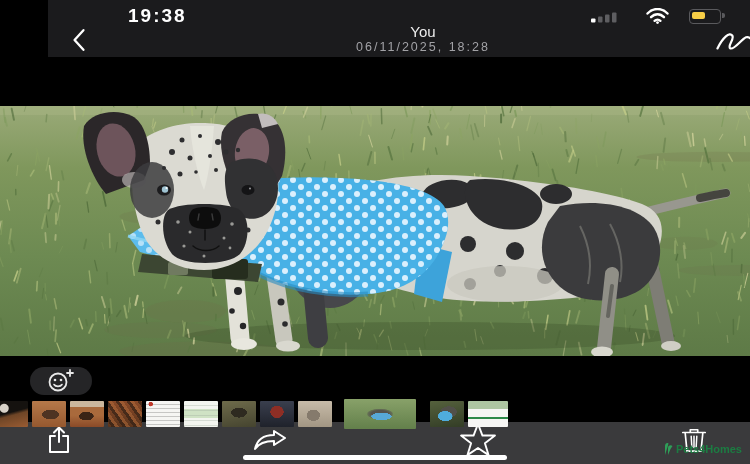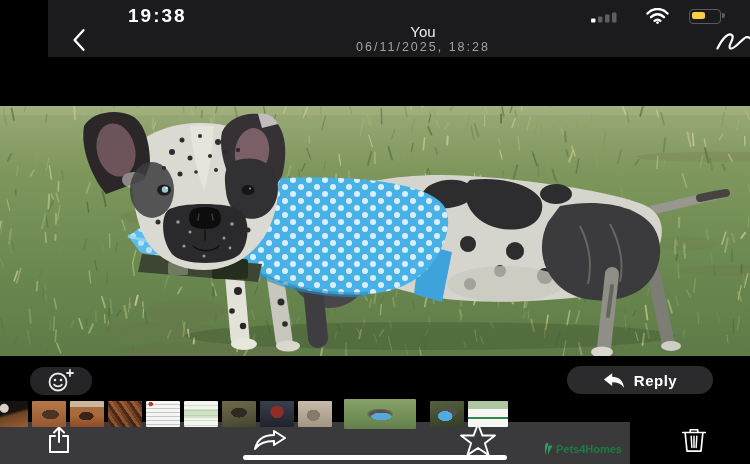--- a/index.html
+++ b/index.html
@@ -37,21 +37,21 @@
   .k-orange-mottled{background:repeating-linear-gradient(55deg,#8a4a2800 0 3px,#312015aa 3px 6px,#b06a3a88 6px 9px),linear-gradient(180deg,#8a4a28,#5a341c);}
   .k-document-text{background:radial-gradient(circle 2.5px at 14% 12%,#c0392b 0 2px,transparent 2.5px),repeating-linear-gradient(180deg,#f5f5f3 0 3px,#c6c6c4 3px 4px),#f5f5f3;}
   .k-document-green-band{background:repeating-linear-gradient(180deg,#ffffff00 0 4px,#9aa89a55 4px 5px),linear-gradient(180deg,#f3f5ef 0 32%,#cfe2c4 32% 66%,#f3f5ef 66% 100%);}
   .k-dark-grass-dog{background:radial-gradient(ellipse 13px 8px at 50% 45%,#2e2a20 0 60%,transparent 61%),linear-gradient(170deg,#6e6b4b,#45442f);}
   .k-dark-red-figure{background:radial-gradient(ellipse 11px 10px at 50% 42%,#8e2e25 0 60%,transparent 61%),linear-gradient(180deg,#3a3f4e,#1f222b);}
   .k-pale-dog-face{background:radial-gradient(ellipse 12px 10px at 45% 55%,#857a6c 0 55%,transparent 56%),linear-gradient(180deg,#c7bba9,#a29683);}
   .k-grass-dog-selected{background:radial-gradient(ellipse 17px 6px at 52% 58%,#57a8d8 0 60%,transparent 61%),radial-gradient(ellipse 22px 9px at 50% 50%,#55534e 0 40%,#55534e88 55%,transparent 61%),linear-gradient(180deg,#88a169,#63804b);}
   .k-dog-blue-harness{background:radial-gradient(ellipse 13px 9px at 45% 58%,#4facdd 0 55%,transparent 56%),radial-gradient(ellipse 16px 11px at 55% 42%,#51504a 0 50%,transparent 51%),linear-gradient(170deg,#55613d,#333d26);}
   .k-document-green-lines{background:linear-gradient(180deg,#aec6a2 0 30%,#f6f6f4 30% 60%,#2e8a4a 60% 69%,#f6f6f4 69% 100%);}
   
-  #toolbar{position:absolute;left:0;top:422px;width:630px;height:42px;background:#3a3a3c;}
+  #toolbar{position:absolute;left:0;top:422px;width:750px;height:42px;background:#3a3a3c;}
   .tool-btn{position:absolute;top:-2px;width:44px;height:40px;background:none;border:none;padding:0;cursor:pointer;
             display:flex;align-items:center;justify-content:center;}
   #share-btn{left:37px;} #forward-btn{left:248px;} #star-btn{left:456px;} #trash-btn{left:672px;}
   #home-indicator{position:absolute;left:243px;top:33px;width:264px;height:5px;border-radius:3px;background:#fff;border:none;padding:0;cursor:grab;}
   #watermark{position:absolute;right:8px;top:20px;display:flex;align-items:center;gap:2px;}
   #watermark .wm-text{font-size:11px;font-weight:bold;color:#1c7c42;}
 </style>
 </head>
 <body>
 
@@ -813,26 +813,20 @@
   <button id="reaction-btn" aria-label="add reaction">
     <svg width="30" height="24" viewBox="0 0 30 24">
       <circle cx="12" cy="13" r="8.5" stroke="#e8e8e8" stroke-width="1.8" fill="none"></circle>
       <circle cx="9" cy="11" r="1.3" fill="#e8e8e8"></circle>
         <circle cx="15" cy="11" r="1.3" fill="#e8e8e8"></circle>
       <path d="M8,15.5 C9.5,18 14.5,18 16,15.5" stroke="#e8e8e8" stroke-width="1.6" fill="none" stroke-linecap="round"></path>
       <path d="M24,1 V7 M21,4 H27" stroke="#e8e8e8" stroke-width="1.8" stroke-linecap="round"></path>
     </svg>
   </button>
 
-  <button id="reply-btn">
-    <svg width="22" height="17" viewBox="0 0 24 18">
-      <path d="M10,1 L1,8 L10,15 V11 C16,11 20,13 23,17 C22,9 17,5 10,5 Z" fill="#fff"></path>
-    </svg>
-    <span class="lbl">Reply</span>
-  </button>
 
   <div id="thumbstrip">
       <button class="thumb k-dark-dog-orange"></button>
       <button class="thumb k-orange-floor-dog"></button>
       <button class="thumb k-orange-room"></button>
       <button class="thumb k-orange-mottled"></button>
       <button class="thumb k-document-text"></button>
       <button class="thumb k-document-green-band"></button>
       <button class="thumb k-dark-grass-dog"></button>
       <button class="thumb k-dark-red-figure"></button>

